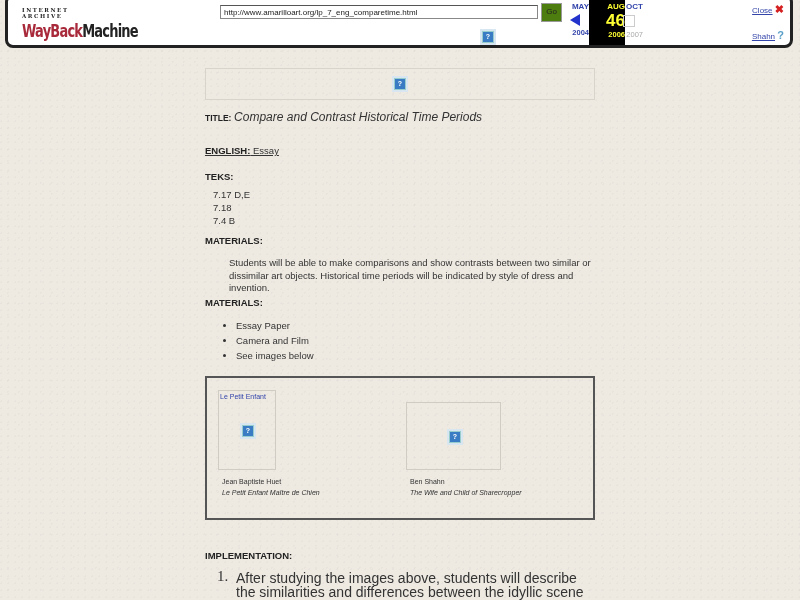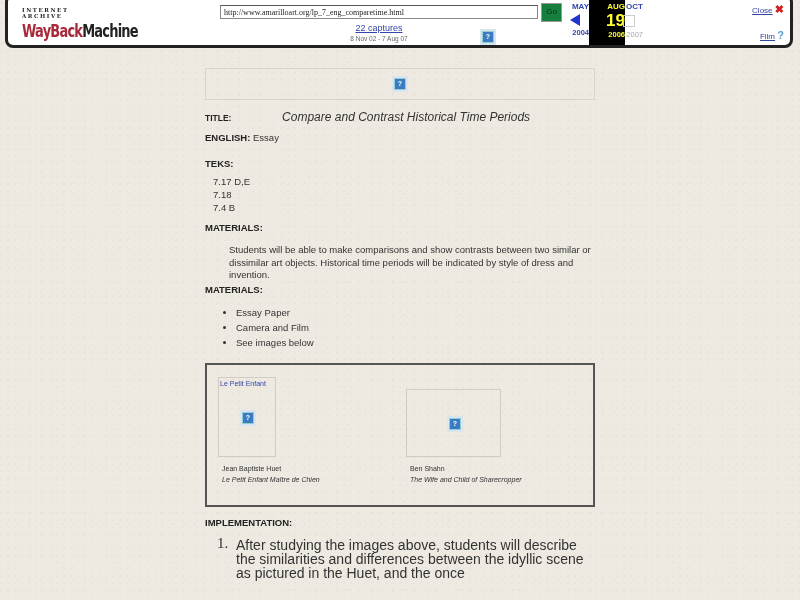--- a/index.html
+++ b/index.html
@@ -22,25 +22,25 @@
   }
   .wb-logo { position: absolute; left: 14px; top: 10px; width: 90px; }
   .wb-logo .ia { font-family: "DejaVu Serif", serif; font-size: 5.5px; letter-spacing: 1.6px; color: #222; font-weight: bold; }
   .wb-logo .wm { margin-top: 2px; font-family: "DejaVu Sans", sans-serif; font-size: 13px; font-weight: bold; letter-spacing: -0.8px; transform: scaleY(1.3); transform-origin: top left; }
   .wb-logo .wm .w1 { color: #a8293a; }
   .wb-logo .wm .w2 { color: #222; }
   .wb-url {
     position: absolute; left: 212px; top: 8px; width: 318px; height: 14px;
     border: 1px solid #888; border-top-color: #555; font-size: 8px; line-height: 14px;
     padding: 0 3px; box-sizing: border-box; color: #222; background: #fff;
-    font-family: Liberation Serif, serif;
+    font-family: Liberation Sans, sans-serif;
   }
   .wb-go {
     position: absolute; left: 533px; top: 6px; width: 19px; height: 17px;
-    border: 1px solid #999; background: #15803d; font-size: 8px; line-height: 16px; text-align: center; color: #222;
+    border: 1px solid #999; background: #4d7c0f; font-size: 8px; line-height: 16px; text-align: center; color: #222;
   }
   .wb-captures { position: absolute; left: 212px; top: 26px; width: 318px; text-align: center; }
   .wb-captures .cap { font-size: 9px; color: #3344aa; text-decoration: underline; display: block; }
   .wb-captures .range { font-size: 6.5px; color: #666; display: block; margin-top: 2px; }
   .wb-broken { position: absolute; left: 474px; top: 28px; }
   .broken-img {
     display: inline-block; width: 10px; height: 10px; background: #3a7cc4;
     border: 1px solid #9cc; box-shadow: 0 0 0 2px #d8e6f2;
     color: #fff; font-size: 7px; line-height: 10px; text-align: center; font-weight: bold;
   }
@@ -66,86 +66,82 @@
   .wb-help .q { color: #5aa0c8; font-weight: bold; font-size: 11px; }
 
   
   .content { position: absolute; left: 205px; top: 68px; width: 390px; }
   .banner {
     width: 390px; height: 32px; border: 1px solid #d8d4cc; box-sizing: border-box;
     display: flex; align-items: center; justify-content: center;
   }
   .field { font-size: 9.5px; }
   .label { font-weight: bold; font-size: 8.5px; color: #222; }
-  .title-val { font-style: italic; font-size: 12px; color: #333; margin-left: 48px; }
+  .title-val { font-style: italic; font-size: 12px; color: #333; }
   .t-row { margin-top: 10px; }
-  .e-row { margin-top: 8px; }
+  .e-row { margin-top: 21px; text-decoration: underline; }
   .h { font-weight: bold; font-size: 9.5px; color: #222; }
   .teks-h { margin-top: 15px; }
   .teks { margin: 6px 0 0 8px; font-size: 9.5px; line-height: 13px; color: #333; }
   .obj-h { margin-top: 8px; }
   .para { margin-top: 11px; font-size: 9.5px; line-height: 12.5px; color: #333; margin-left: 24px; }
   .mat-h { margin-top: 2px; }
   ul.mat { margin: 10px 0 0 0; padding-left: 31px; font-size: 9.5px; line-height: 15px; color: #333; }
   .img-box {
     position: relative; margin-top: 13px; width: 390px; height: 144px;
     border: 2px solid #555; box-sizing: border-box;
   }
   .fig1 { position: absolute; left: 11px; top: 12px; width: 58px; height: 80px; border: 1px solid #d0ccc4; box-sizing: border-box; }
   .fig1 .cap { font-size: 7px; color: #3344aa; padding: 2px 1px; }
   .fig1 .broken-img { position: absolute; left: 23px; top: 34px; }
   .fig2 { position: absolute; left: 199px; top: 24px; width: 95px; height: 68px; border: 1px solid #d0ccc4; box-sizing: border-box; }
   .fig2 .broken-img { position: absolute; left: 42px; top: 28px; }
   .credit { position: absolute; font-size: 7px; line-height: 11px; color: #333; }
   .credit .work { font-style: italic; }
   .credit1 { left: 15px; top: 98px; }
   .credit2 { left: 203px; top: 98px; }
-  .impl-h { margin-top: 10px; }
+  .impl-h { margin-top: 30px; }
   .impl { position: relative; margin-top: 10px; }
   .impl .num { position: absolute; left: 12px; top: -3px; font-family: "Liberation Serif", serif; font-size: 15px; color: #333; }
   .impl .txt { margin-left: 31px; font-size: 14px; line-height: 14px; color: #333; }
 </style>
 </head>
 <body>
 
 <div class="wb-bar">
   <div class="wb-logo">
     <div class="ia">INTERNET ARCHIVE</div>
     <div class="wm"><span class="w1">WayBack</span><span class="w2">Machine</span></div>
   </div>
   <div class="wb-url">http://www.amarilloart.org/lp_7_eng_comparetime.html</div>
   <div class="wb-go">Go</div>
-  <div class="wb-captures">
-    <span class="cap">22 captures</span>
-    <span class="range">8 Nov 02 - 7 Aug 07</span>
-  </div>
   <div class="wb-broken"><span class="broken-img">?</span></div>
   <div class="wb-cal">
     <div class="wb-col prev">
       <span class="wb-month">MAY</span>
       <div class="arrow-left"></div>
       <span class="wb-year">2004</span>
     </div>
     <div class="wb-col cur">
       <span class="wb-month">AUG</span>
-      <span class="wb-day">19</span>
+      <span class="wb-day">46</span>
       <span class="wb-year">2006</span>
     </div>
     <div class="wb-col next">
       <span class="wb-month">OCT</span>
       <div class="empty-box"></div>
       <span class="wb-year">2007</span>
     </div>
   </div>
   <div class="wb-close">
     <span class="lnk">Close</span>
     <span class="x">✖</span>
   </div>
   <div class="wb-help">
-    <span class="lnk">Film</span>
+    <span class="lnk">Shahn</span>
     <span class="q">?</span>
   </div>
 </div>
 
 <div class="content">
   <div class="banner">
     <span class="broken-img">?</span>
   </div>
 
   <div class="t-row field">

